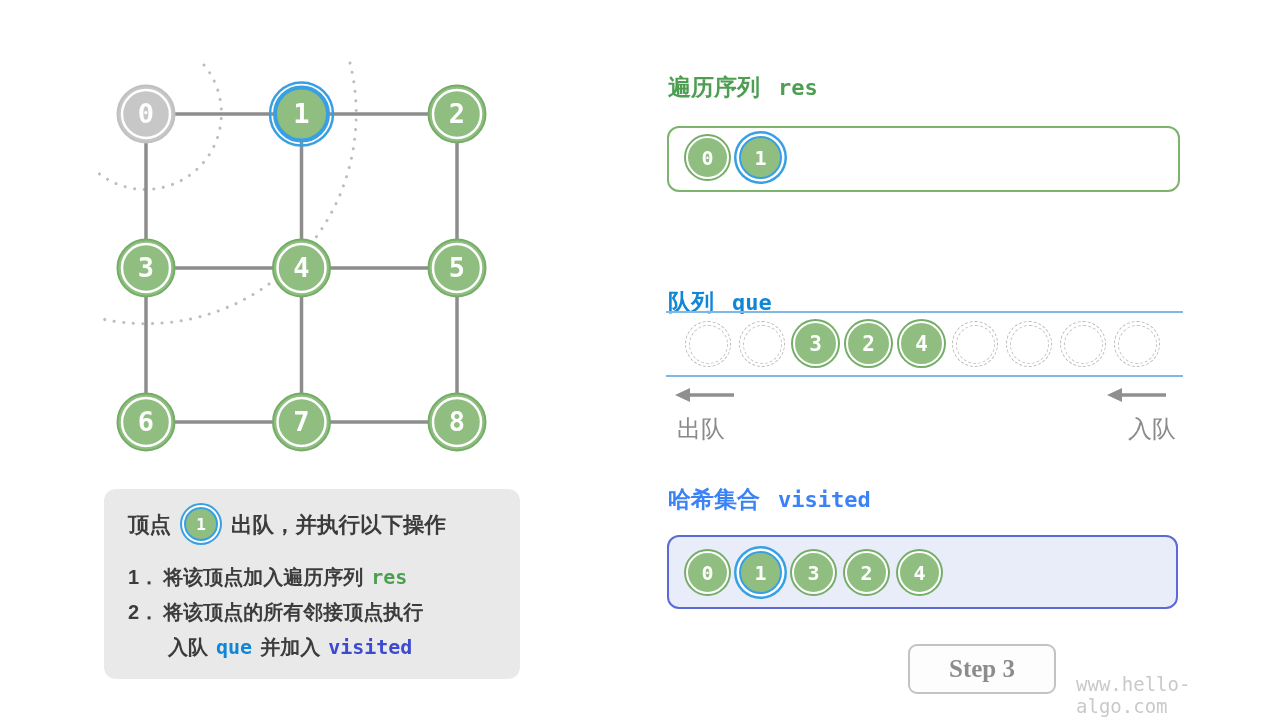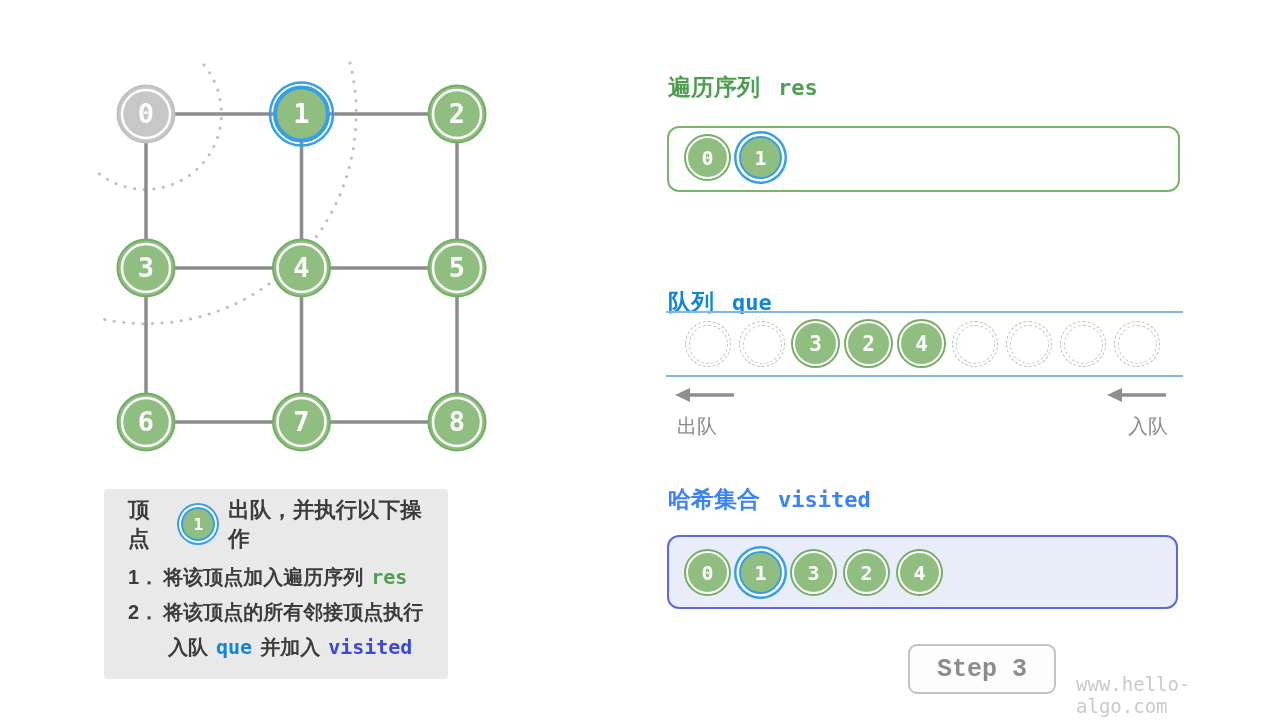--- a/index.html
+++ b/index.html
@@ -40,39 +40,39 @@
   .queue-row{position:absolute;left:685px;top:321px;display:flex;gap:8px;}
   .slot{box-sizing:border-box;width:46px;height:46px;border-radius:50%;flex:0 0 auto;}
   .slot.empty{border:1.5px dashed #b8b8b8;position:relative;}
   .slot.empty::after{content:"";position:absolute;inset:2.5px;border:1.5px dashed #c5c5c5;border-radius:50%;}
   .slot.filled{box-sizing:content-box;width:41px;height:41px;background:#8fbe80;border:2.5px solid #fff;
            box-shadow:0 0 0 2px #74ad66;display:flex;align-items:center;justify-content:center;
            font-family:"DejaVu Sans Mono",monospace;font-weight:bold;font-size:21px;color:#fff;}
   .arrow{position:absolute;}
   .arrow line{stroke:#8f8f8f;stroke-width:3.4;}
   .arrow polygon{fill:#8f8f8f;}
-  .qlabel{position:absolute;top:413px;font-size:20px;color:#8a8a8a;}
-
-  
-  .info-box{position:absolute;left:104px;top:489px;width:344px;height:190px;box-sizing:border-box;
-            background:#e9e9e9;border-radius:4px;padding:13px 18px 0 24px;color:#3c3c3c;}
+  .qlabel{position:absolute;top:413px;font-size:24px;color:#8a8a8a;}
+
+  
+  .info-box{position:absolute;left:104px;top:489px;width:416px;height:190px;box-sizing:border-box;
+            background:#e9e9e9;border-radius:12px;padding:13px 18px 0 24px;color:#3c3c3c;}
   .info-title{display:flex;align-items:center;gap:13px;font-size:21.5px;font-weight:bold;height:44px;}
   .info-list{margin-top:14px;font-size:20px;font-weight:600;line-height:35px;}
   .info-num{margin-right:4px;}
   .code{font-family:"DejaVu Sans Mono",monospace;font-weight:bold;}
   .code-res{color:#4e9e52;margin-left:8px;font-size:20px;}
   .code-que{color:#0f86d6;margin:0 8px;font-size:20px;}
   .code-visited{color:#3b4ad0;margin-left:8px;font-size:20px;}
   .indent{padding-left:40px;}
 
   
   .step-box{position:absolute;left:908px;top:644px;width:148px;height:50px;box-sizing:border-box;
             border:2px solid #c3c3c3;border-radius:9px;background:#fdfdfd;
             display:flex;align-items:center;justify-content:center;
-            font-family:Liberation Mono, monospace;font-weight:bold;font-size:25px;color:#8c8c8c;}
+            font-family:Liberation Serif, serif;font-weight:bold;font-size:25px;color:#8c8c8c;}
   .watermark{position:absolute;left:1076px;top:673px;font-family:"DejaVu Sans Mono",monospace;
             font-size:19px;color:#c9c9c9;}
 </style>
 </head>
 <body>
 
 <div class="stage">
 
   <svg class="graph" width="560" height="490" viewBox="0 0 560 490">
     <g>

